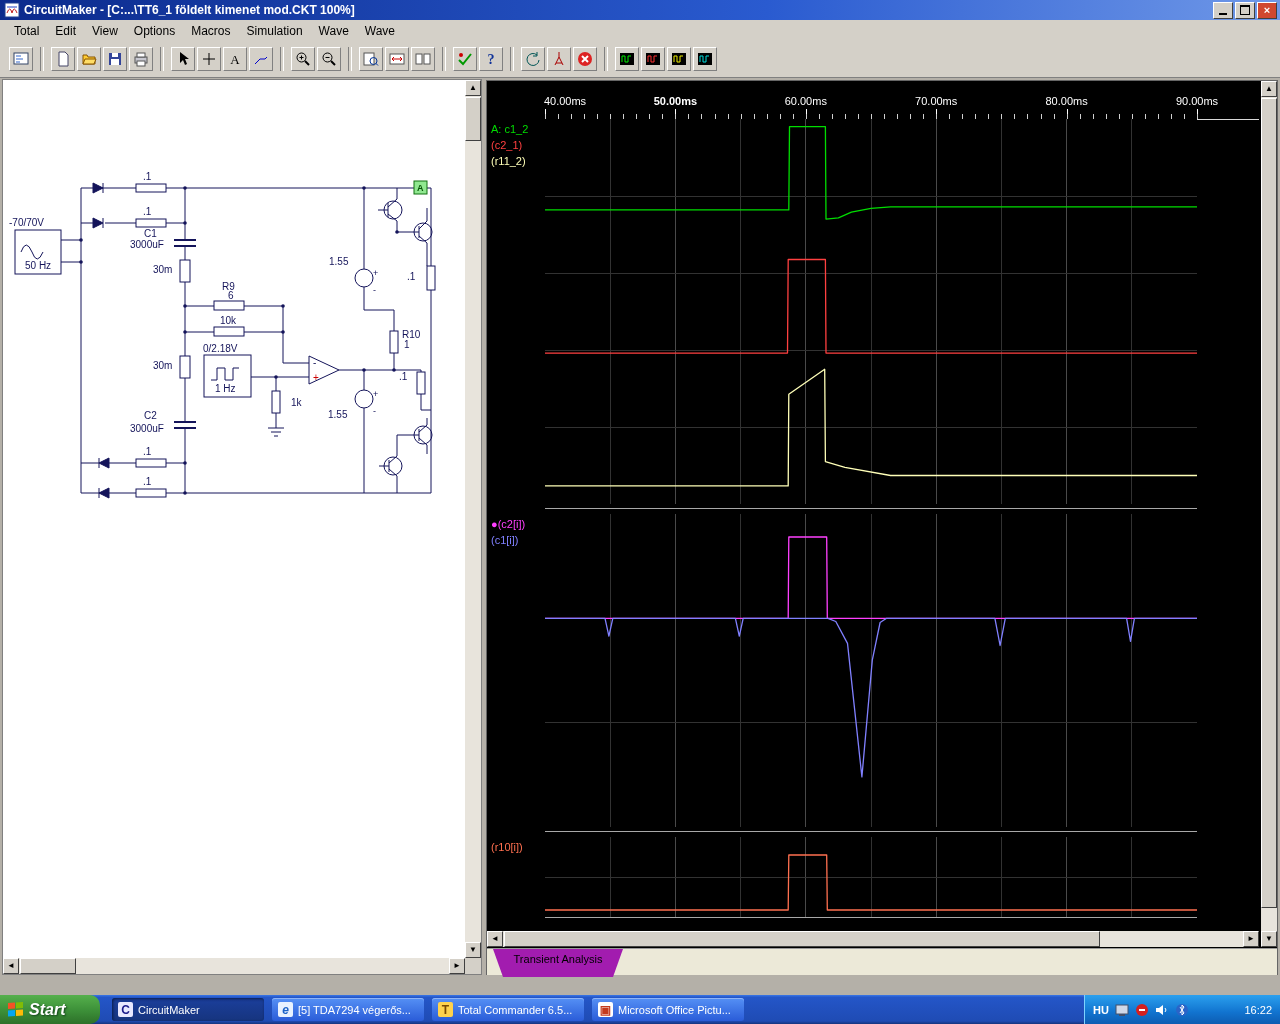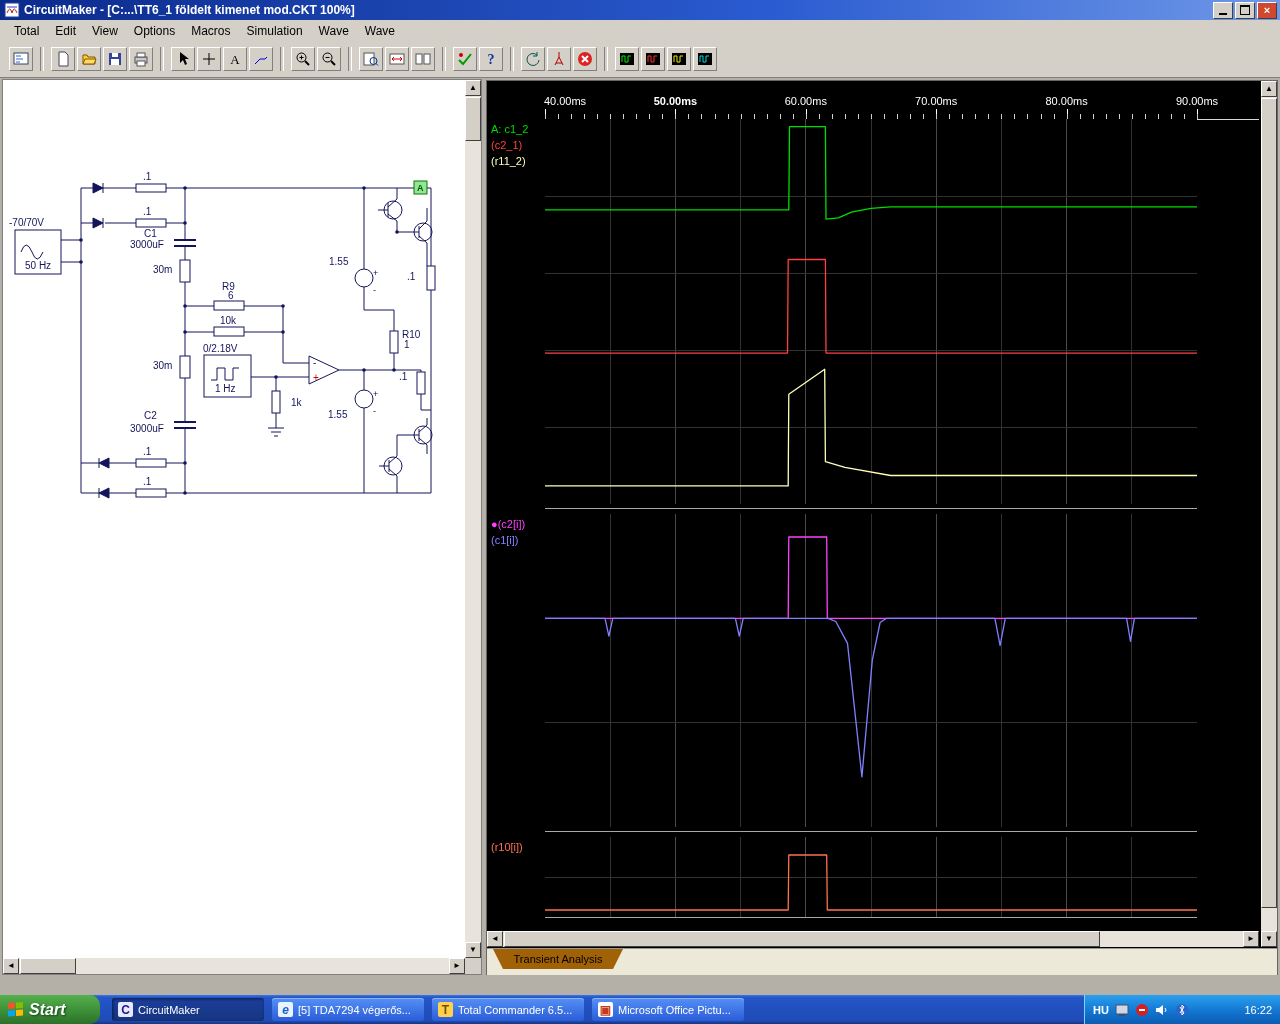--- a/index.html
+++ b/index.html
@@ -49,21 +49,21 @@
   .tick-label{position:absolute;bottom:12px;transform:translateX(-50%);color:#fff;font-size:11px;white-space:nowrap;}
   .wv-legend{position:absolute;left:0;top:38px;width:58px;height:811px;background:#000;}
   .leg-item{position:absolute;left:4px;font-size:11px;white-space:nowrap;}
   .wv-plot{position:absolute;left:58px;background:#000;}
   .wv-line{position:absolute;left:58px;width:652px;height:1px;background:#a8a8a8;}
   .wv-scale{position:absolute;left:710px;top:38px;width:62px;height:800px;background:#fff;border-left:1px solid #888;}
   .scale-label{position:absolute;left:3px;color:#000;font-size:11px;white-space:nowrap;}
   .wv-hsb{left:0;top:850px;width:772px;height:16px;}
   .wv-vsb{left:774px;top:0;width:16px;height:866px;}
   .wv-tabstrip{position:absolute;left:0;top:867px;width:790px;height:26px;background:#ece9d8;border-top:1px solid #999;}
-  .wv-tab{position:absolute;left:6px;top:0;width:130px;height:20px;background:#a16207;
+  .wv-tab{position:absolute;left:6px;top:0;width:130px;height:28px;background:#a21caf;
     clip-path:polygon(0 0,100% 0,calc(100% - 10px) 100%,10px 100%);
     text-align:center;line-height:20px;font-size:11px;color:#000;}
   
   .taskbar{position:absolute;left:0;top:995px;width:1280px;height:29px;
     background:linear-gradient(#3a77e8 0%,#2456c8 8%,#1f4bb4 90%,#15347c 100%);}
   .start-btn{position:absolute;left:0;top:0;height:29px;width:100px;border-radius:0 10px 10px 0;
     background:linear-gradient(#55b04c 0%,#3c8f38 55%,#2d7029 100%);
     display:flex;align-items:center;gap:5px;padding-left:8px;box-sizing:border-box;
     color:#fff;font-style:italic;font-weight:bold;font-size:16px;text-shadow:1px 1px 2px #13401a;}
   .task-btn{position:absolute;top:3px;height:23px;width:152px;border-radius:3px;

